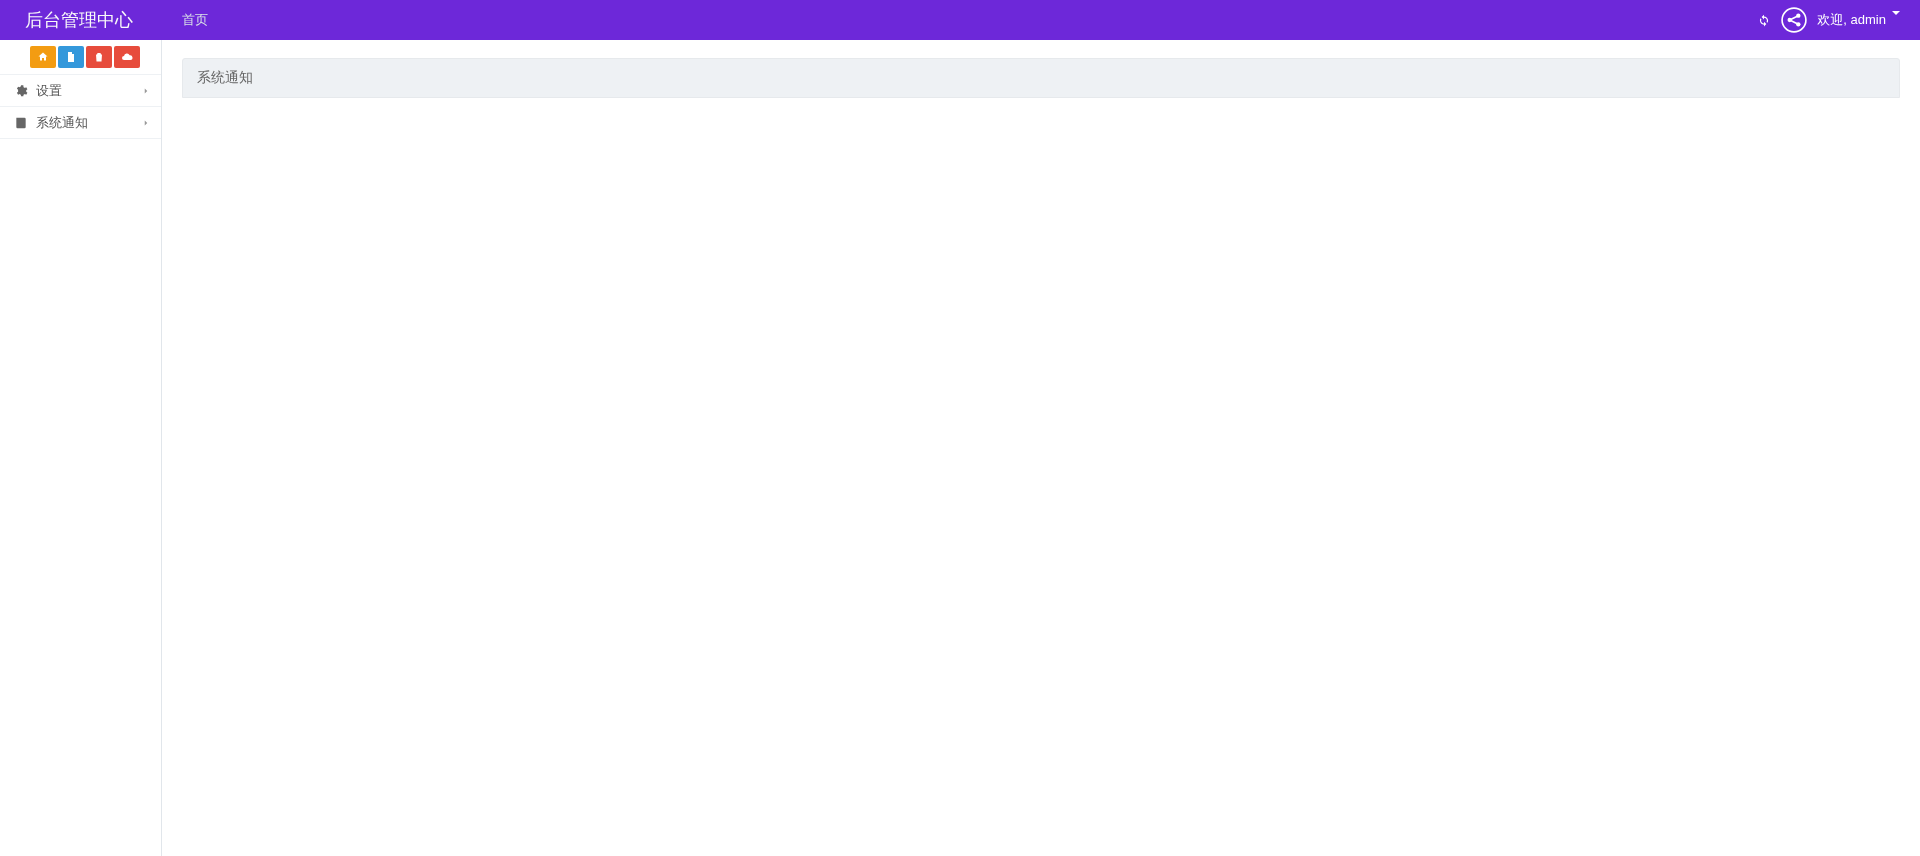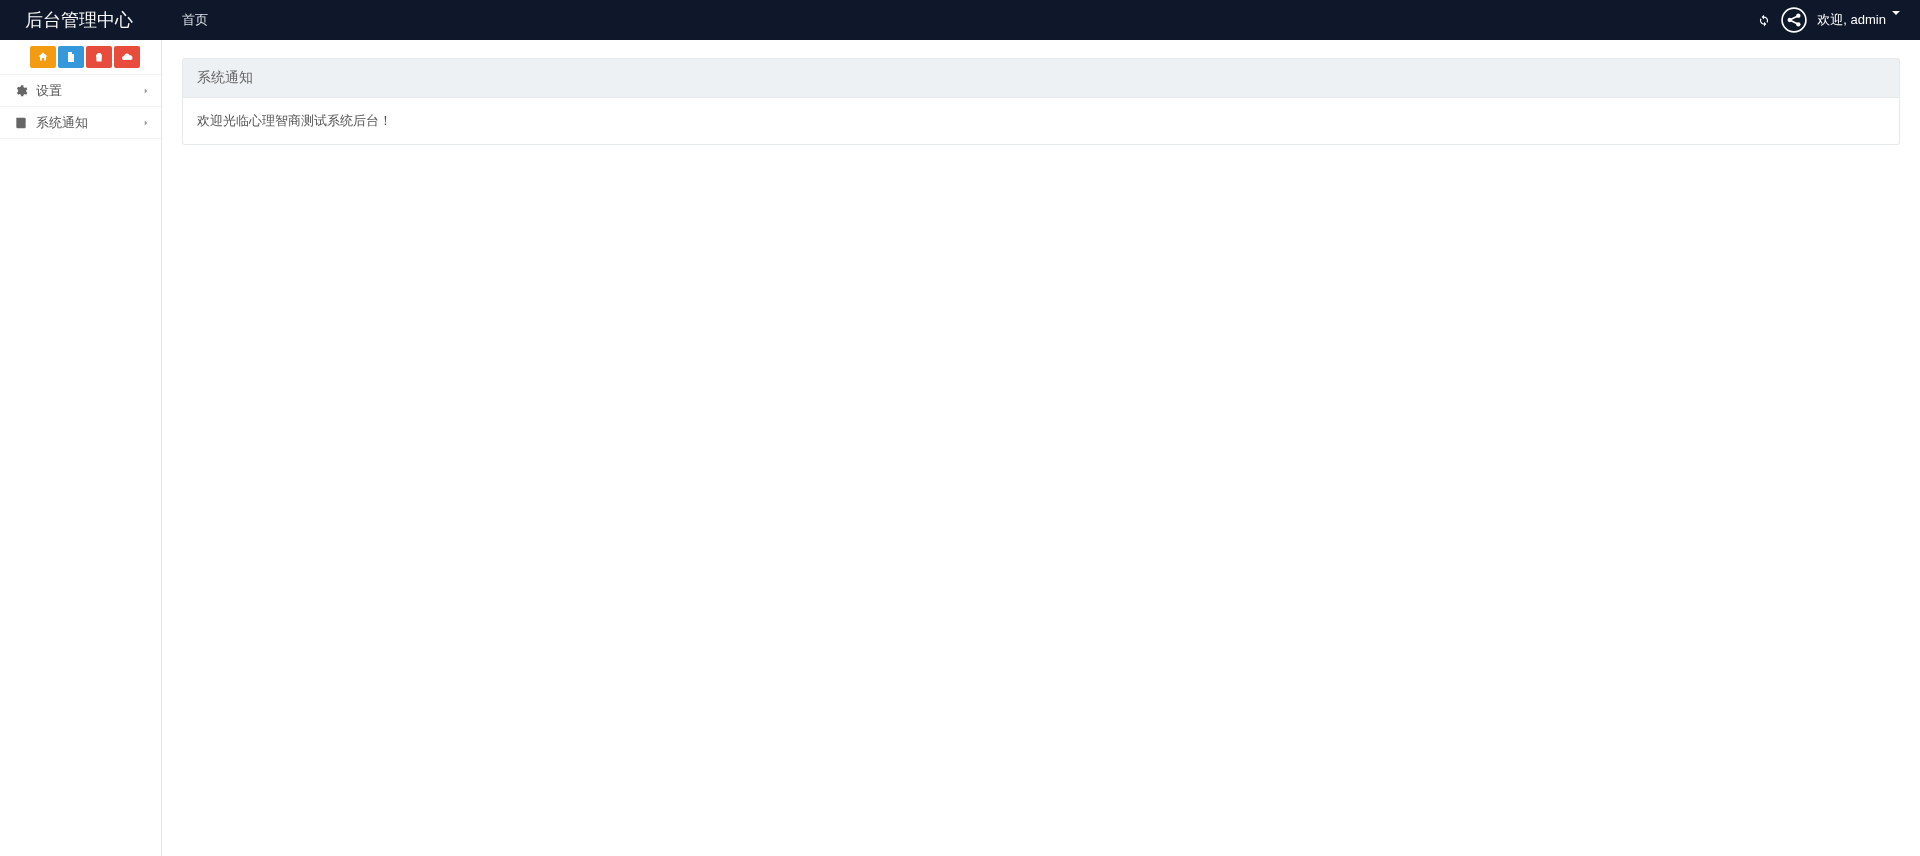--- a/index.html
+++ b/index.html
@@ -1,20 +1,20 @@
 <!DOCTYPE html>
 <html><head>
 <meta charset="utf-8">
 <style>
   * { box-sizing: border-box; margin: 0; padding: 0; }
   html, body { height: 100%; font-family: "Microsoft YaHei", Arial, sans-serif; font-size: 13px; color: #333; background: #fff; }
   
   .navbar {
     height: 40px;
-    background: #0f172a;
+    background: #6d28d9;
     color: #fff;
     display: flex;
     align-items: center;
     padding: 0 10px;
     position: relative;
     z-index: 10;
   }
   .brand {
     font-size: 18px;
     padding: 0 15px;
@@ -214,16 +214,15 @@
         <svg class="mi-chevron" viewBox="0 0 24 24">
             <path d="M9 6l6 6-6 6z"></path>
           </svg>
       </li>
     </ul>
   </div>
 
   <div class="content">
     <div class="panel">
       <div class="panel-head">系统通知</div>
-      <div class="panel-body">欢迎光临心理智商测试系统后台！</div>
     </div>
   </div>
 </div>
 
 </body></html>

